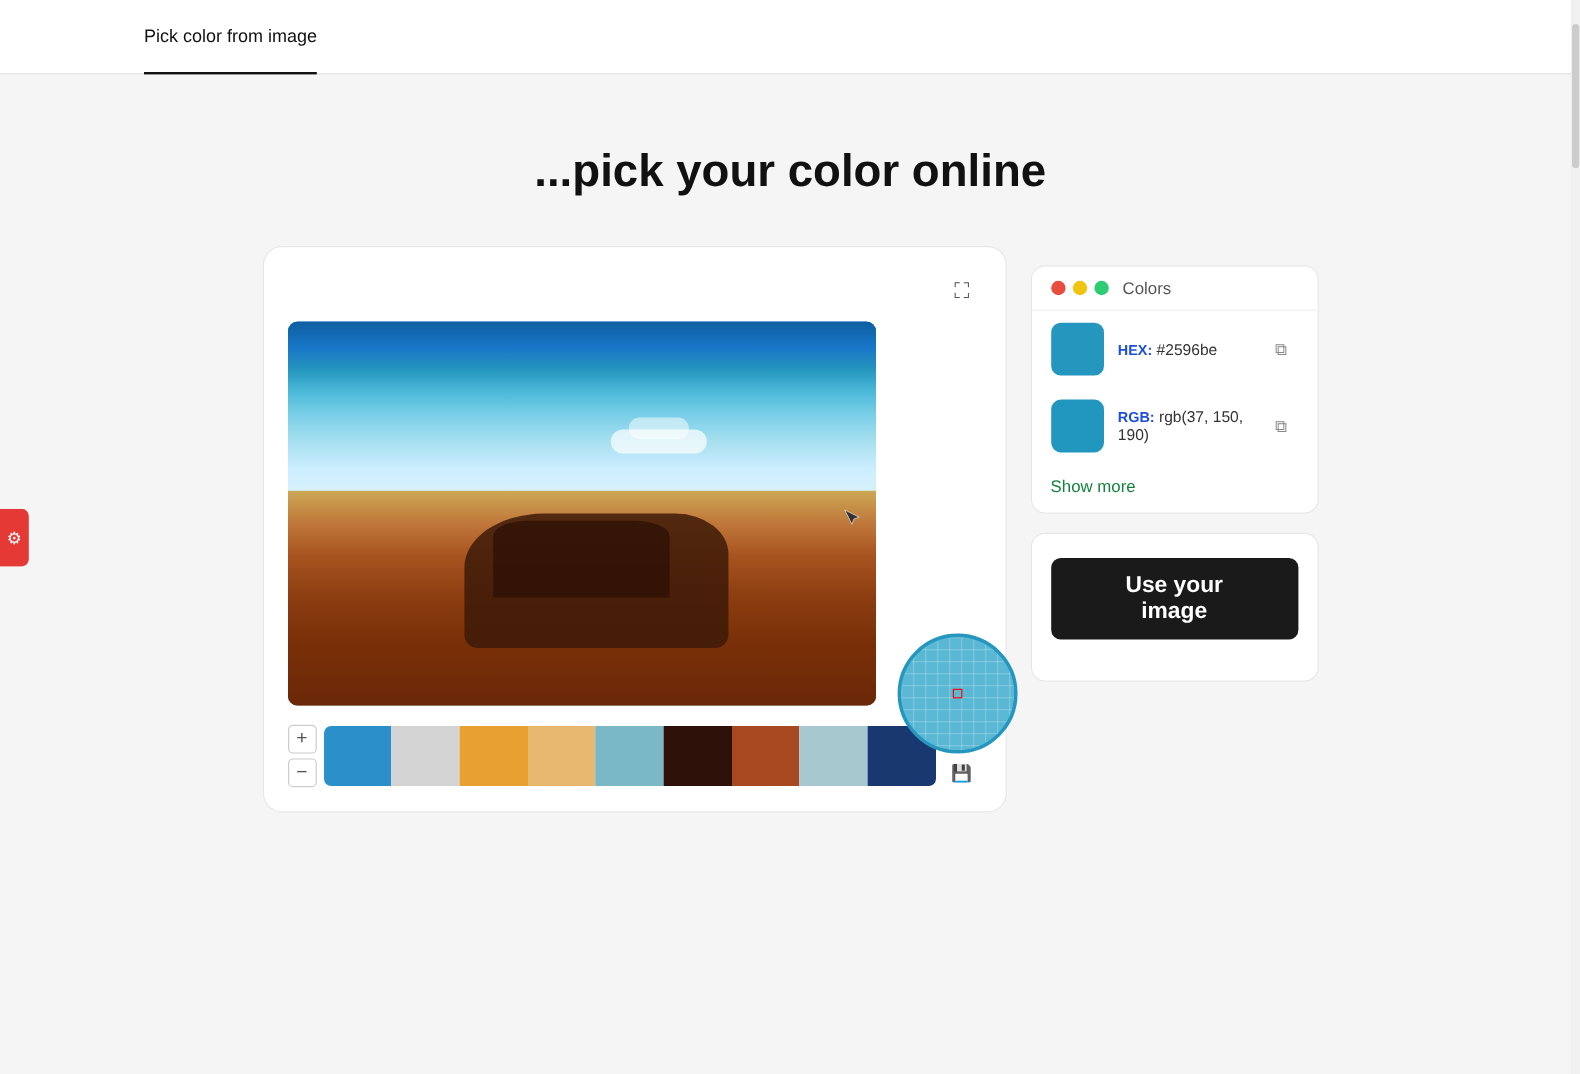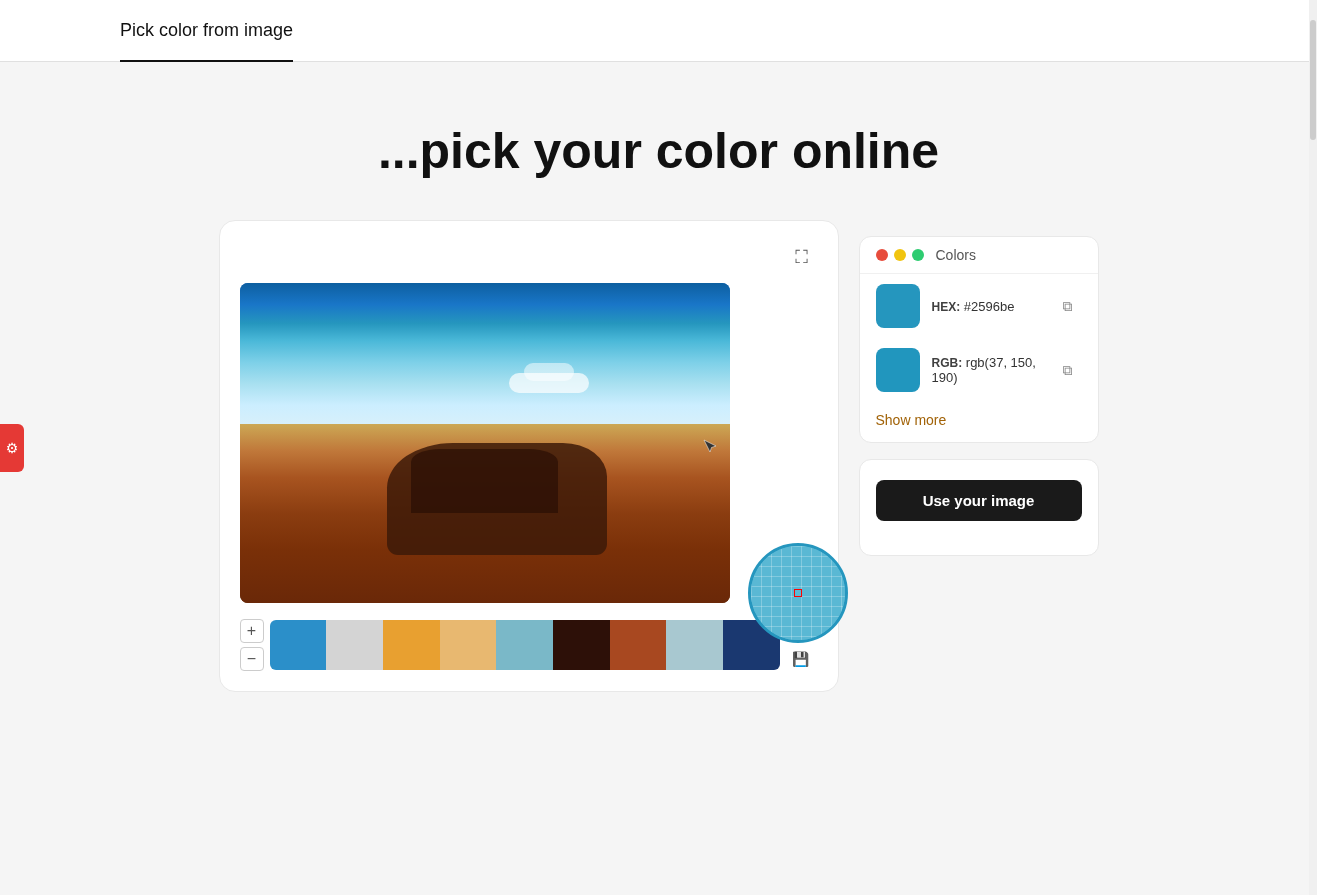--- a/index.html
+++ b/index.html
@@ -18,21 +18,21 @@
       background: #fff;
       border-bottom: 1px solid #e0e0e0;
       padding: 0 100px;
       height: 62px;
     }
     .tab-item {
       padding: 0 20px;
       height: 62px;
       display: flex;
       align-items: center;
-      font-size: 18px;
+      font-size: 15px;
       color: #333;
       cursor: pointer;
       position: relative;
       white-space: nowrap;
     }
     .tab-item.active {
       font-weight: 500;
       color: #111;
     }
     .tab-item.active::after {
@@ -41,21 +41,21 @@
       bottom: 0;
       left: 20px;
       right: 20px;
       height: 2px;
       background: #111;
     }
 
     
     .page-title {
       text-align: center;
-      font-size: 50px;
+      font-size: 38px;
       font-weight: 700;
       color: #111;
       margin: 60px 0 40px;
     }
 
     
     .main-content {
       display: flex;
       justify-content: center;
       gap: 20px;
@@ -217,61 +217,61 @@
     }
 
     .color-info {
       flex: 1;
       font-size: 13px;
       color: #333;
     }
 
     .color-label {
       font-weight: 600;
-      color: #404040;
+      color: #1d4ed8;
       font-size: 12px;
     }
 
     .copy-btn {
       width: 28px;
       height: 28px;
       border: none;
       background: transparent;
       cursor: pointer;
       display: flex;
       align-items: center;
       justify-content: center;
       color: #888;
       font-size: 14px;
     }
 
     .show-more {
       padding: 10px 16px 14px;
       font-size: 14px;
-      color: #a16207;
+      color: #15803d;
       cursor: pointer;
       font-weight: 500;
     }
 
     
     .use-image-card {
       background: #fff;
       border-radius: 12px;
       border: 1px solid #e8e8e8;
       padding: 20px 16px;
       text-align: center;
     }
 
     .use-image-btn {
       background: #1a1a1a;
       color: #fff;
       border: none;
       border-radius: 8px;
       padding: 12px 45px;
-      font-size: 15px;
+      font-size: 19px;
       font-weight: 600;
       cursor: pointer;
       width: 100%;
       margin-bottom: 14px;
     }
 
     .privacy-text {
       font-size: 13px;
       color: #555;
       line-height: 1.5;

